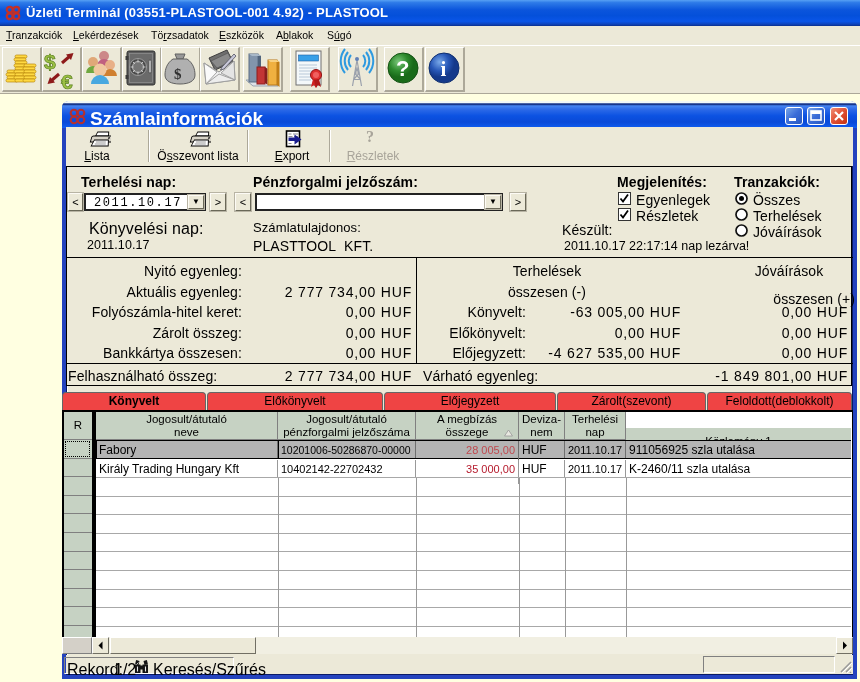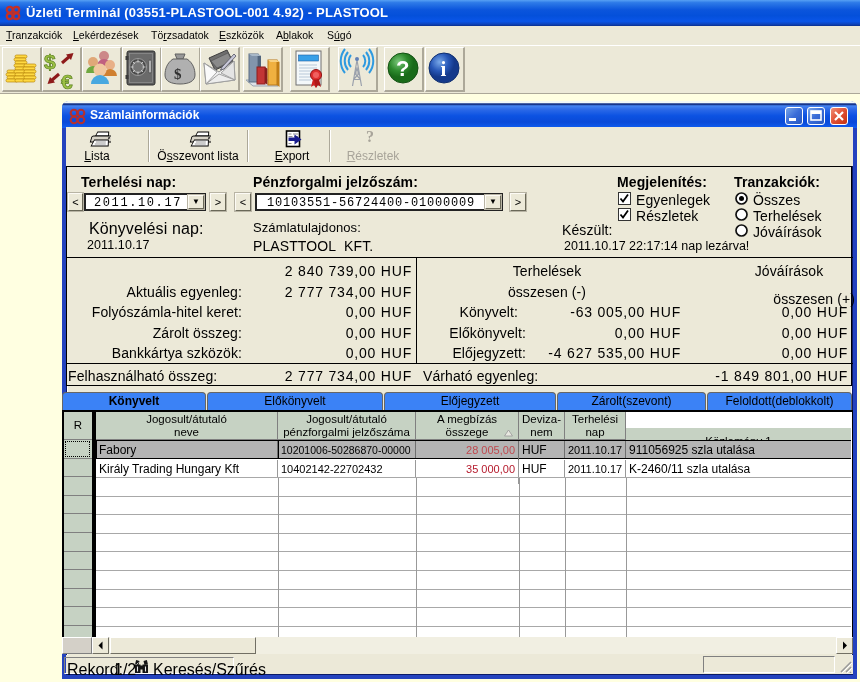--- a/index.html
+++ b/index.html
@@ -22,38 +22,38 @@
   border:1px solid #fff; border-right:2px solid #ACA899; border-bottom:2px solid #ACA899; }
 
 #win { left:62px; top:101px; width:795px; height:578px;
   background:#ECE9D8;
   border-left:4px solid #2443BE; border-right:4px solid #2443BE; border-bottom:4px solid #2443BE;
   box-shadow: inset 1px 0 0 #0A1A66, inset -1px 0 0 #0A1A66, inset 0 -1px 0 #0A1A66, inset 2px 0 0 #FFFFFF, inset -2px 0 0 #FFFFFF, inset 0 -2px 0 #FFFFFF;
   border-radius:7px 7px 0 0; }
 #wtitle { left:62px; top:101px; width:795px; height:27px; border-radius:6px 6px 0 0;
   background:linear-gradient(180deg,#F0F8F8 0%,#F0F8F8 7%,#16368C 10%,#16368C 13%,#4585F2 18%,#2E6BE8 30%,#0C52E2 55%,#0A4AD8 78%,#0E57E8 93%,#1160F2 100%);
 }
-#wtitle .txt { position:absolute; left:28px; top:7px; color:#fff; font-weight:bold; font-size:12px;text-align:center; }
+#wtitle .txt { position:absolute; left:28px; top:7px; color:#fff; font-weight:bold; font-size:19px;text-align:center; }
 .wbtn { position:absolute; top:6px; width:18px; height:18px; border-radius:3px; border:1px solid #fff;
   background:linear-gradient(135deg,#7AA7E8 0%,#3A6CD8 50%,#2858C0 100%); color:#fff; }
 .wbtn.close { background:linear-gradient(135deg,#F09078 0%,#E25438 45%,#C43010 100%); }
 
 #wtoolbar { left:66px; top:127px; width:787px; height:39px; background:#ECE9D8; }
 #wtoolbar .sep { position:absolute; top:3px; height:32px; width:2px; border-left:1px solid #ACA899; border-right:1px solid #fff; }
 #wtoolbar .lbl { position:absolute; top:22px; font-size:12px; width:120px; margin-left:-60px; text-align:center; }
 
 #form { left:66px; top:166px; width:786px; height:220px; background:#ECE9D8; border:1px solid #000; font-size:14px; letter-spacing:0.1px; }
 .blk { position:absolute; }
 .bold { font-weight:bold; }
 .fld { position:absolute; background:#fff; border:2px solid #222; }
 .sbtn { position:absolute; background:#ECE9D8; border:1px solid; border-color:#FDFBF5 #6A6858 #6A6858 #FDFBF5; box-shadow:0 0 0 1px #B8B4A4; text-align:center; font-size:11px; }
 .right { text-align:right; }
 .val { letter-spacing:0.8px; }
 
-.tab { position:absolute; top:392px; height:18px; background:#3b82f6; border:1px solid #666; border-bottom:0;
+.tab { position:absolute; top:392px; height:18px; background:#ef4444; border:1px solid #666; border-bottom:0;
   border-radius:4px 4px 0 0; text-align:center; font-size:12px; padding-top:1px; }
 
 #grid { left:62px; top:410px; width:791px; height:227px; background:#fff; border-left:2px solid #000; border-top:2px solid #000; border-right:1px solid #000; }
 .hdr { position:absolute; background:#C6D2C3; border-right:1px solid #808080; border-bottom:1px solid #808080; text-align:center; font-size:11.5px; line-height:13px; }
 .cell { position:absolute; font-size:12px; padding:2px 3px 0 3px; white-space:nowrap; overflow:hidden; }
 .num { font-size:11px; padding-top:3px; }
 
 #hscroll { left:92px; top:637px; width:761px; height:17px; background:#F1EFE2; }
 
 #status { left:66px; top:655px; width:787px; height:19px; background:#ECE9D8; font-size:16px; }
@@ -294,21 +294,20 @@
   <span class="blk bold" style="left:14px;top:7px">Terhelési nap:</span>
   <span class="blk bold" style="left:186px;top:7px">Pénzforgalmi jelzőszám:</span>
   <span class="sbtn" style="left:1px;top:26px;width:15px;height:18px;line-height:16px">&lt;</span>
   <div class="fld" style="left:17px;top:26px;width:122px;height:18px">
     <span class="blk" style="left:8px;top:1px;font-family:'Liberation Mono';font-size:12px;letter-spacing:1.6px">2011.10.17</span>
     <span class="sbtn" style="right:0;top:0;width:16px;height:14px;line-height:12px;font-size:8px">▼</span>
   </div>
   <span class="sbtn" style="left:143px;top:26px;width:16px;height:18px;line-height:16px">&gt;</span>
   <span class="sbtn" style="left:168px;top:26px;width:16px;height:18px;line-height:16px">&lt;</span>
   <div class="fld" style="left:188px;top:26px;width:248px;height:18px">
-    <span class="blk" style="left:10px;top:1px;font-family:'Liberation Mono';font-size:12px;letter-spacing:0.8px">10103551-56724400-01000009</span>
     <span class="sbtn" style="right:0;top:0;width:16px;height:14px;line-height:12px;font-size:8px">▼</span>
   </div>
   <span class="sbtn" style="left:443px;top:26px;width:16px;height:18px;line-height:16px">&gt;</span>
   <span class="blk" style="left:22px;top:53px;font-size:16px">Könyvelési nap:</span>
   <span class="blk" style="left:186px;top:53px;font-size:13px">Számlatulajdonos:</span>
   <span class="blk" style="left:495px;top:55px">Készült:</span>
   <span class="blk" style="left:20px;top:71px;font-size:12.5px;letter-spacing:0.1px">2011.10.17</span>
   <span class="blk" style="left:186px;top:71px">PLASTTOOL&nbsp; KFT.</span>
   <span class="blk" style="left:497px;top:72px;font-size:12.5px;letter-spacing:0px">2011.10.17 22:17:14 nap lezárva!</span>
   <span class="blk bold" style="left:550px;top:7px">Megjelenítés:</span>
@@ -331,34 +330,34 @@
   <span class="blk" style="left:668px;top:41px"><svg width="13" height="13" viewBox="0 0 13 13">
         <circle cx="6.5" cy="6.5" r="5.5" fill="#fff" stroke="#111" stroke-width="1.7"></circle>
       </svg></span>
   <span class="blk" style="left:686px;top:41px">Terhelések</span>
   <span class="blk" style="left:668px;top:57px"><svg width="13" height="13" viewBox="0 0 13 13">
         <circle cx="6.5" cy="6.5" r="5.5" fill="#fff" stroke="#111" stroke-width="1.7"></circle>
       </svg></span>
   <span class="blk" style="left:686px;top:57px">Jóváírások</span>
   <div class="blk" style="left:0;top:90px;width:786px;border-top:1px solid #000"></div>
   <div class="blk" style="left:349px;top:91px;width:1px;height:106px;background:#000"></div>
-  <span class="blk right val" style="left:175px;top:96px;width:170px">2 840 739,00 HUF</span>
+  <span class="blk right" style="left:0;top:96px;width:175px">Nyitó egyenleg:</span>
   <span class="blk right" style="left:0;top:117px;width:175px">Aktuális egyenleg:</span>
   <span class="blk right val" style="left:175px;top:117px;width:170px">2 777 734,00 HUF</span>
   <span class="blk right" style="left:0;top:137px;width:175px">Folyószámla-hitel keret:</span>
   <span class="blk right val" style="left:175px;top:137px;width:170px">0,00 HUF</span>
   <span class="blk right" style="left:0;top:158px;width:175px">Zárolt összeg:</span>
   <span class="blk right val" style="left:175px;top:158px;width:170px">0,00 HUF</span>
-  <span class="blk right" style="left:0;top:178px;width:175px">Bankkártya szközök:</span>
+  <span class="blk right" style="left:0;top:178px;width:175px">Bankkártya összesen:</span>
   <span class="blk right val" style="left:175px;top:178px;width:170px">0,00 HUF</span>
   <span class="blk" style="left:350px;top:96px;width:260px;text-align:center">Terhelések</span>
   <span class="blk" style="left:350px;top:117px;width:260px;text-align:center">összesen (-)</span>
   <span class="blk" style="left:656px;top:96px;width:132px;text-align:center">Jóváírások</span>
   <span class="blk" style="left:656px;top:124px;width:132px;text-align:right">összesen (+)</span>
-  <span class="blk right" style="left:342px;top:137px;width:109px">Könyvelt:</span>
+  <span class="blk right" style="left:350px;top:137px;width:109px">Könyvelt:</span>
   <span class="blk right val" style="left:459px;top:137px;width:155px">-63 005,00 HUF</span>
   <span class="blk right val" style="left:633px;top:137px;width:148px">0,00 HUF</span>
   <span class="blk right" style="left:350px;top:158px;width:109px">Előkönyvelt:</span>
   <span class="blk right val" style="left:459px;top:158px;width:155px">0,00 HUF</span>
   <span class="blk right val" style="left:633px;top:158px;width:148px">0,00 HUF</span>
   <span class="blk right" style="left:350px;top:178px;width:109px">Előjegyzett:</span>
   <span class="blk right val" style="left:459px;top:178px;width:155px">-4 627 535,00 HUF</span>
   <span class="blk right val" style="left:633px;top:178px;width:148px">0,00 HUF</span>
   <div class="blk" style="left:0;top:196px;width:786px;border-top:1px solid #000"></div>
   <span class="blk" style="left:1px;top:201px">Felhasználható összeg:</span>

